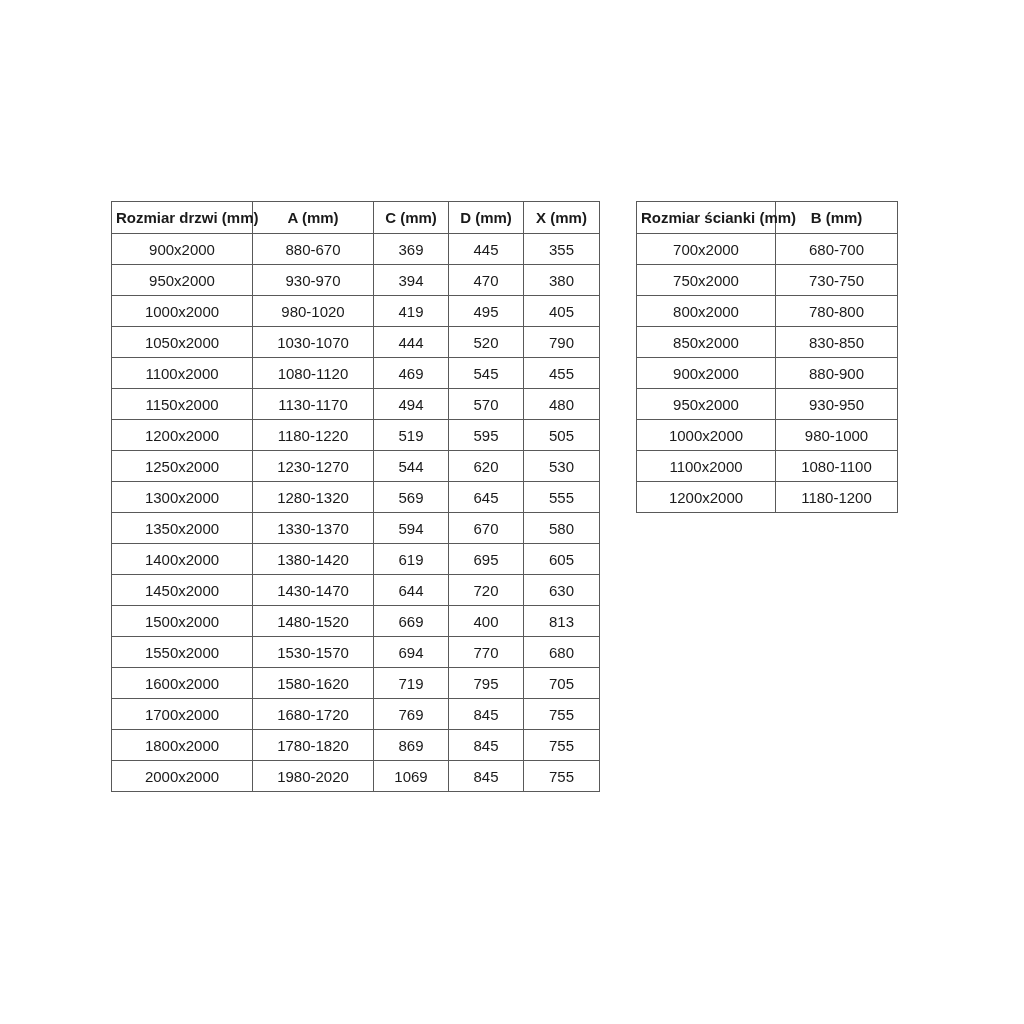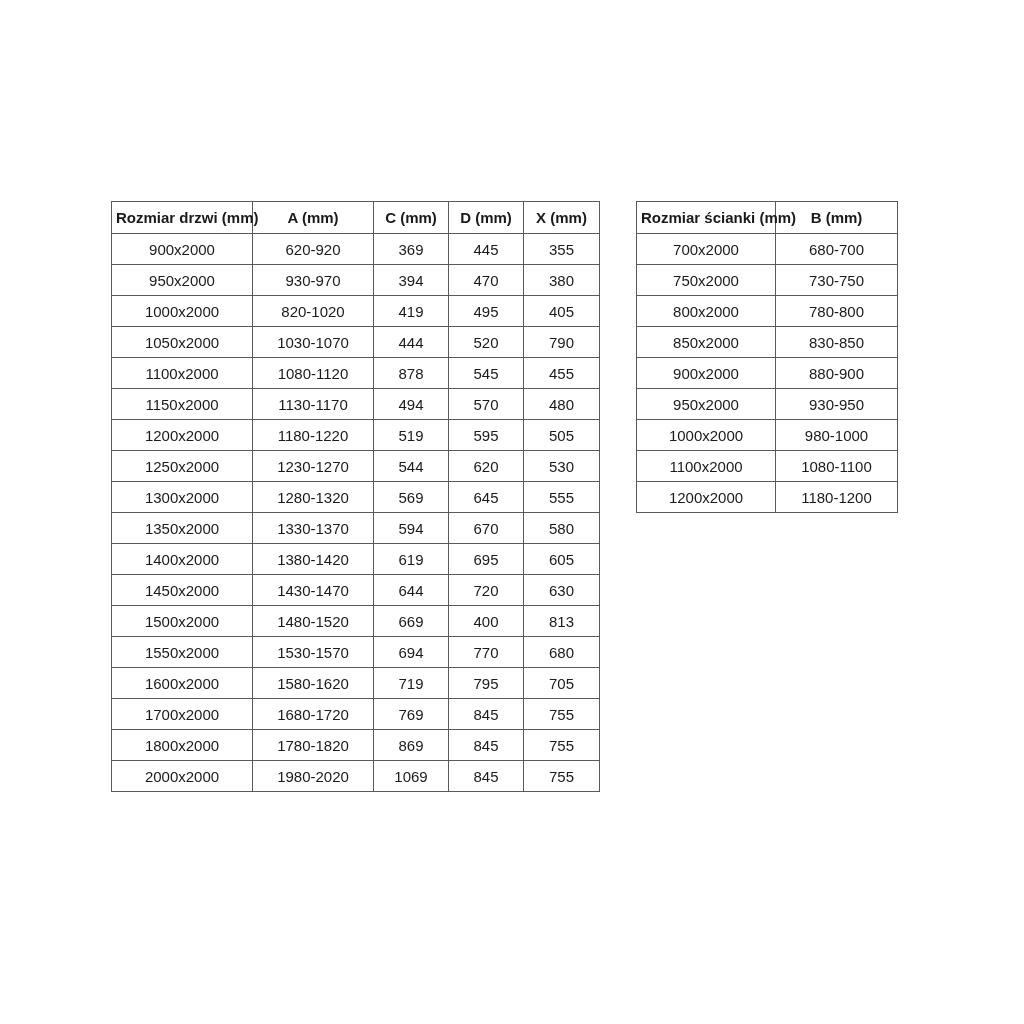--- a/index.html
+++ b/index.html
@@ -54,50 +54,50 @@
           <th>Rozmiar drzwi (mm)</th>
           <th>A (mm)</th>
           <th>C (mm)</th>
           <th>D (mm)</th>
           <th>X (mm)</th>
         </tr>
       </thead>
       <tbody>
         <tr>
           <td>900x2000</td>
-          <td>620-920</td>
+          <td>880-670</td>
           <td>369</td>
           <td>445</td>
           <td>355</td>
         </tr>
         <tr>
           <td>950x2000</td>
           <td>930-970</td>
           <td>394</td>
           <td>470</td>
           <td>380</td>
         </tr>
         <tr>
           <td>1000x2000</td>
-          <td>820-1020</td>
+          <td>980-1020</td>
           <td>419</td>
           <td>495</td>
           <td>405</td>
         </tr>
         <tr>
           <td>1050x2000</td>
           <td>1030-1070</td>
           <td>444</td>
           <td>520</td>
           <td>790</td>
         </tr>
         <tr>
           <td>1100x2000</td>
           <td>1080-1120</td>
-          <td>878</td>
+          <td>469</td>
           <td>545</td>
           <td>455</td>
         </tr>
         <tr>
           <td>1150x2000</td>
           <td>1130-1170</td>
           <td>494</td>
           <td>570</td>
           <td>480</td>
         </tr>

